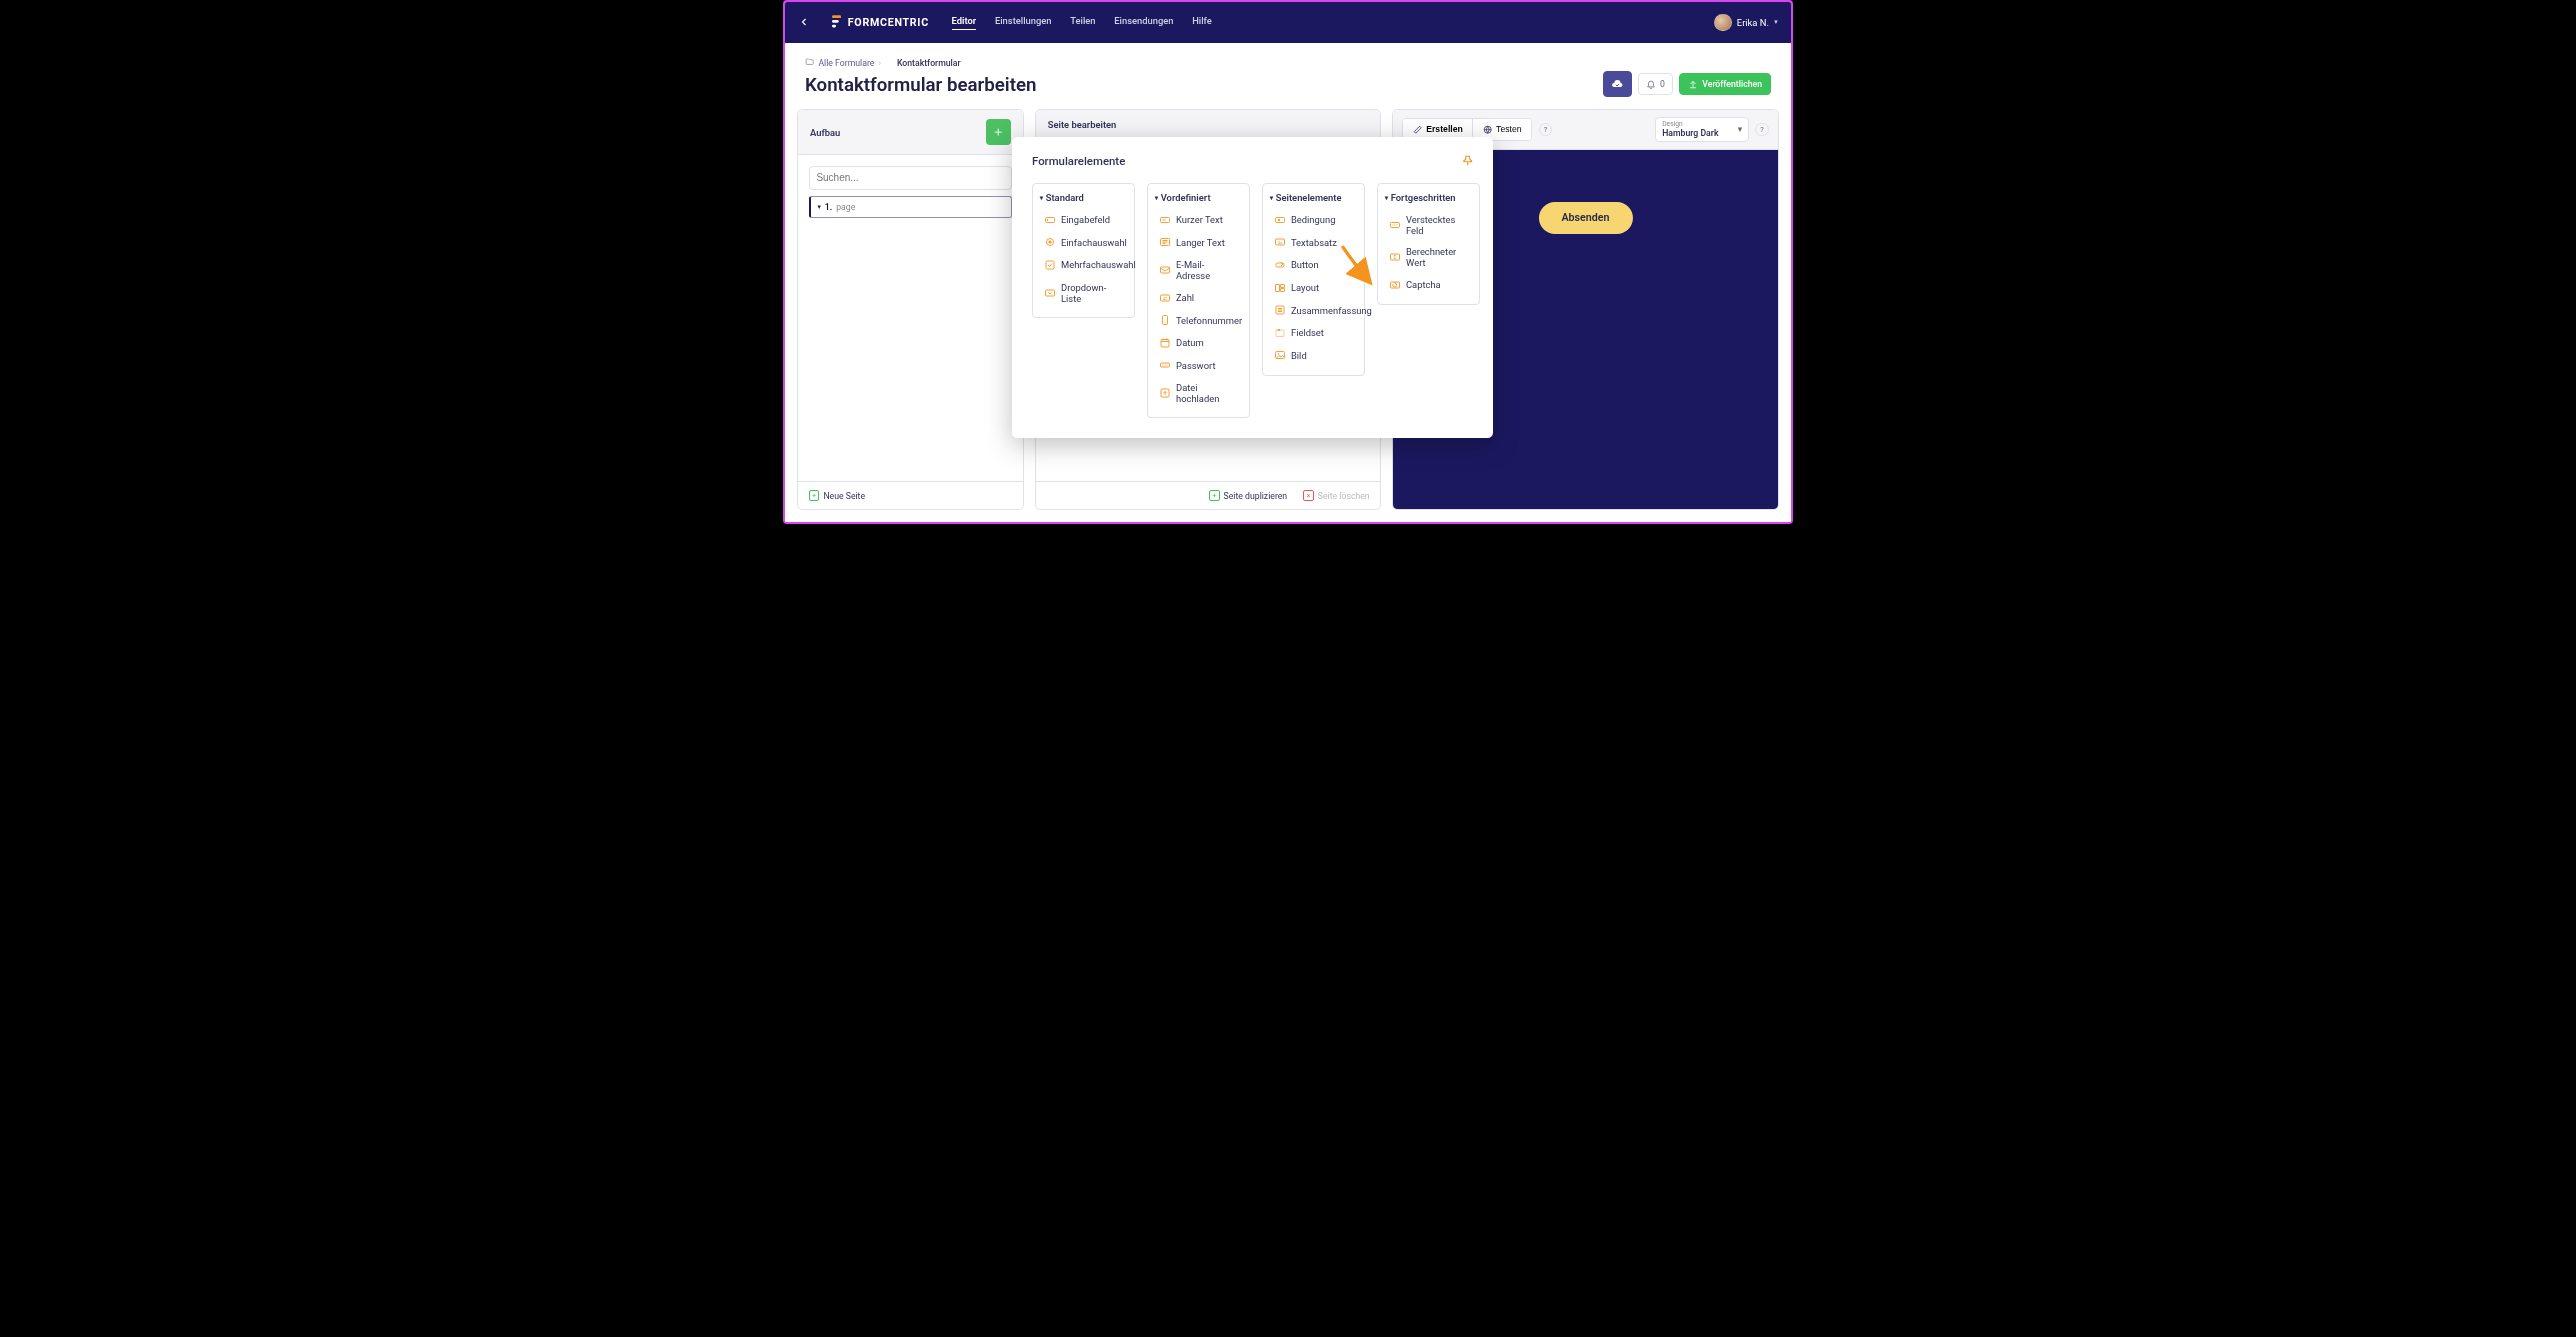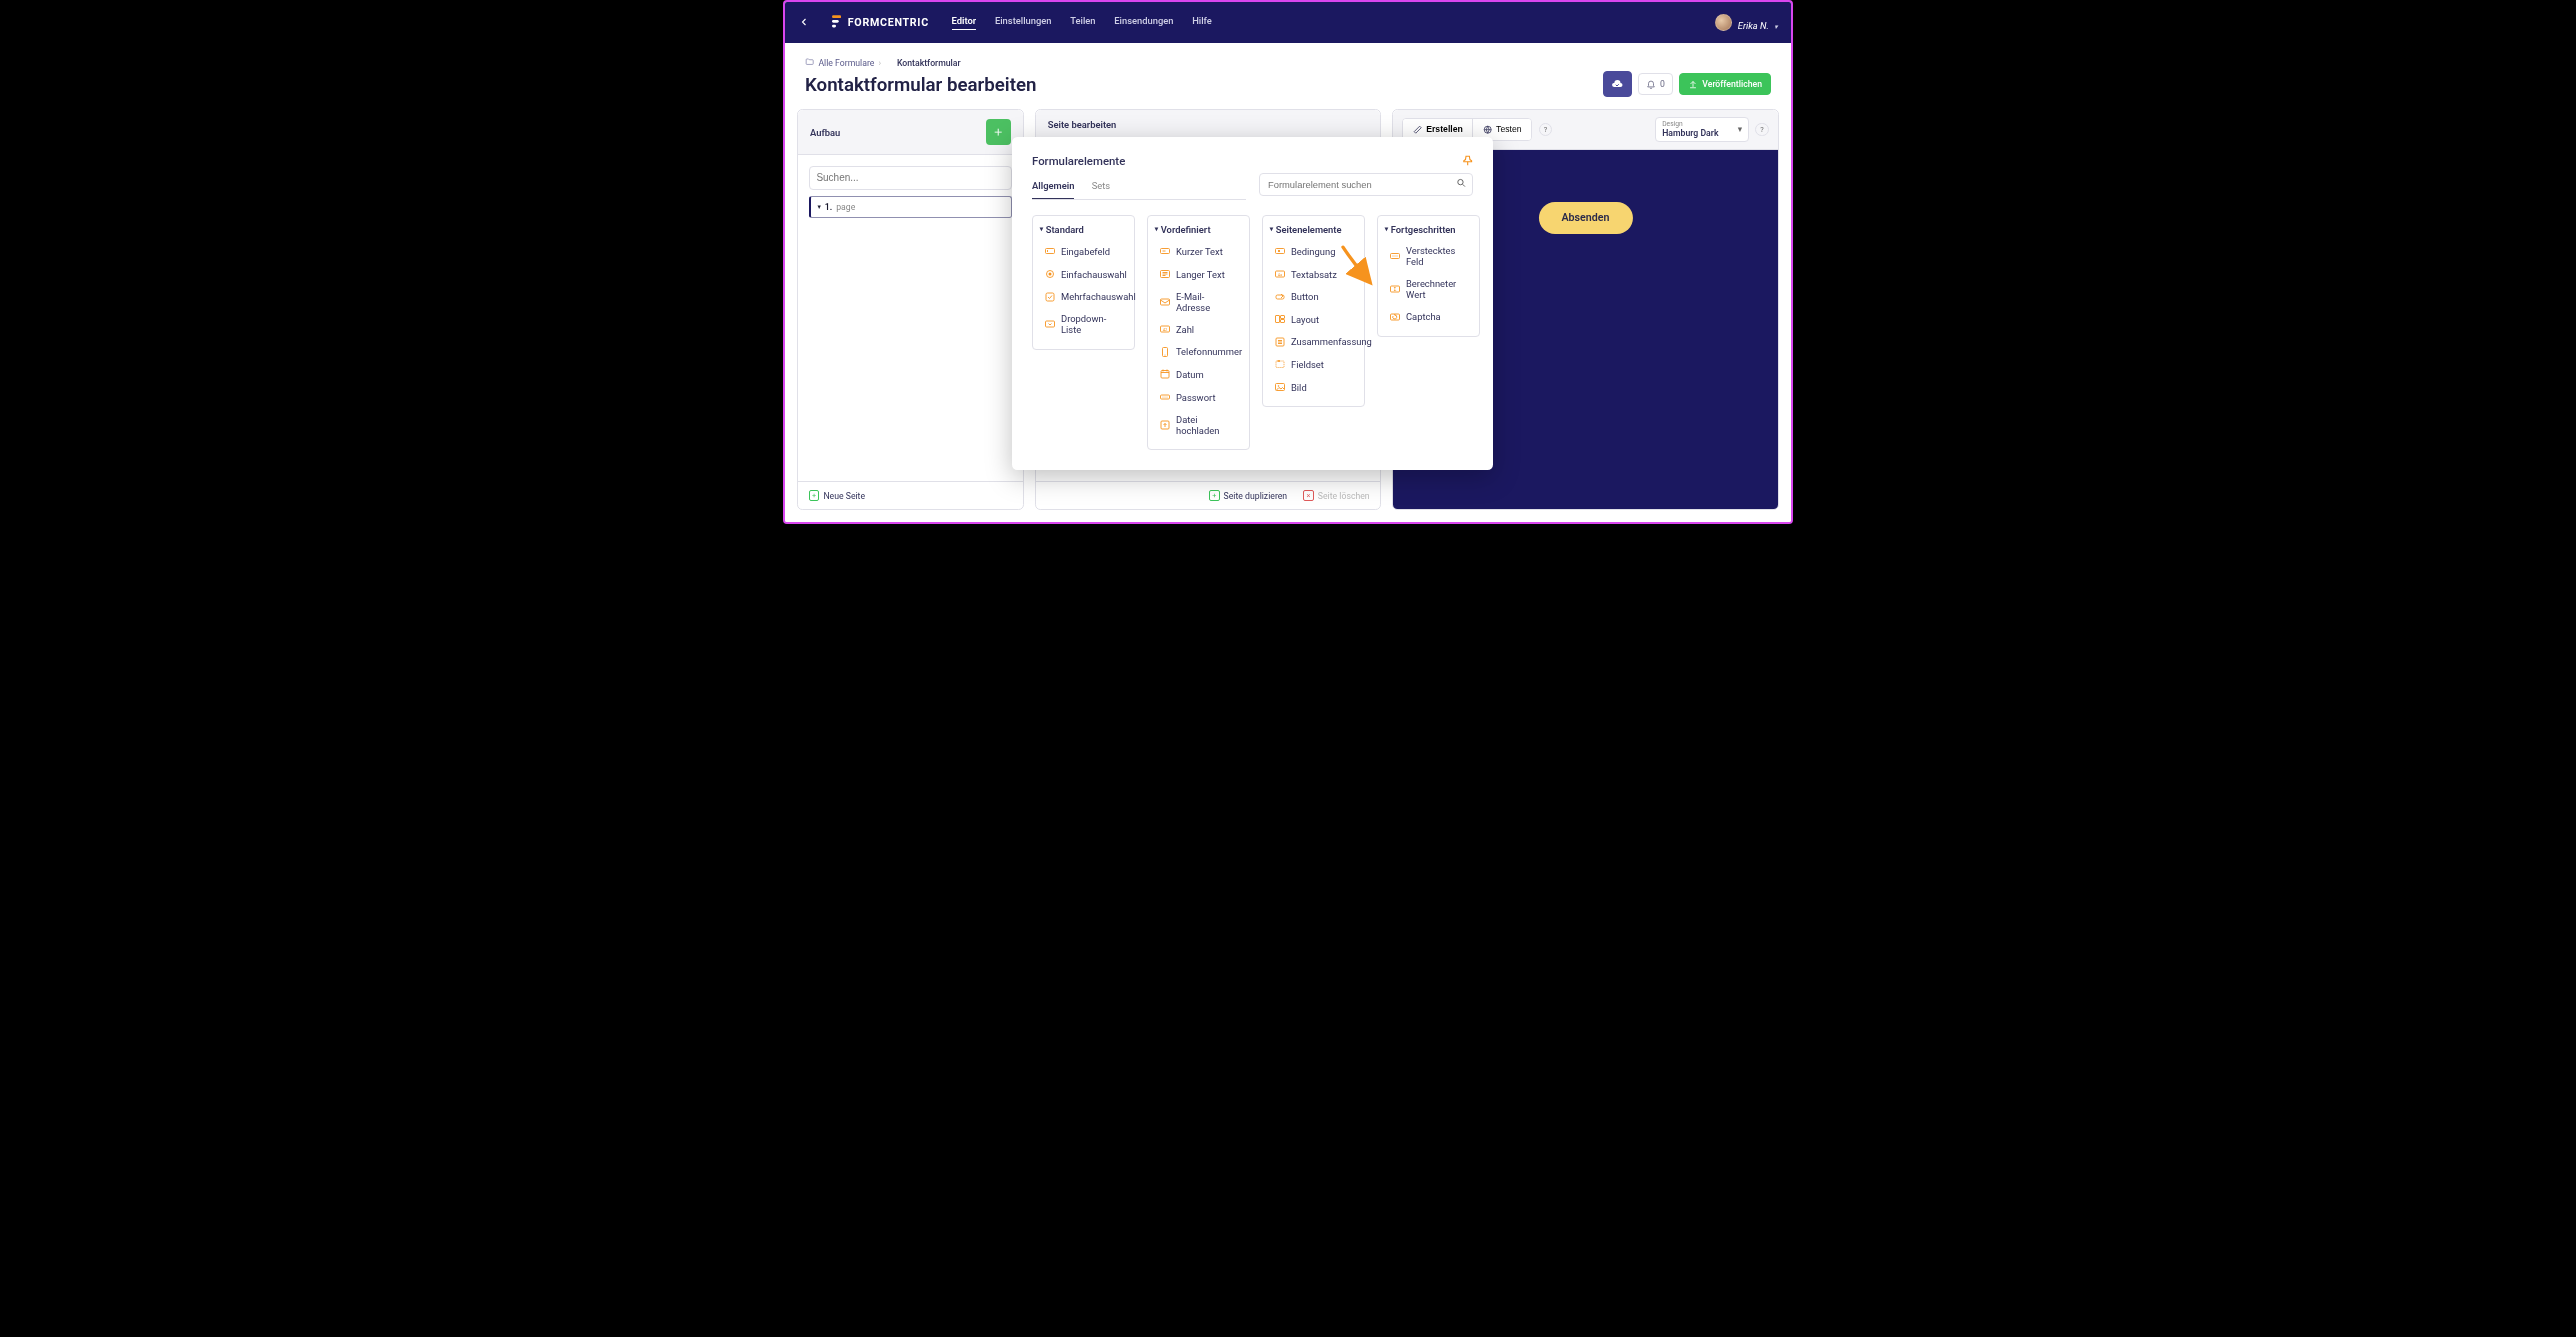--- a/index.html
+++ b/index.html
@@ -46,21 +46,21 @@
     height: 41px;
     padding: 0 13.4px;
     gap: 16px;
   }
   .back-btn { color: #fff; cursor: pointer; padding: 2.7px 5.3px 2.7px 0; }
   .logo { display: flex; align-items: center; gap: 6.7px; font-weight: 700; letter-spacing: 0.7px; font-size: 10.7px; }
   .logo-mark { width: 9.4px; display:inline-block; }
   .nav-tabs { display: flex; gap: 18.7px; margin-left: 6.7px; }
   .nav-tab { color: #cfcfe6; cursor: pointer; font-size: 9.4px; font-weight:500; }
   .nav-tab.active { color: #fff; border-bottom: 1.3px solid #fff; padding-bottom: 2.7px; font-weight:600;}
-  .user { margin-left: auto; display: flex; align-items: flex-end; gap: 5.3px; cursor: pointer; font-style: italic;}
+  .user { margin-left: auto; display: flex; align-items: center; gap: 5.3px; cursor: pointer;}
   .avatar { width: 17.4px; height: 17.4px; border-radius: 50%; background: radial-gradient(circle at 35% 35%, #e8c9a8, #a47556); border:0.7px solid #fff3;}
   .chevron-down { font-size: 6.7px; color:#cfcfe6;}
 
   
   .page-header {
     display: flex;
     align-items: center;
     justify-content: space-between;
     padding: 13.4px 20px 12px 20px;
     background: #fff;
@@ -303,35 +303,20 @@
 
     <div class="popup">
       <div class="popup-title">Formularelemente</div>
       <span class="pin">
         <svg width="13.4" height="13.4" viewBox="0 0 24 24" fill="none" stroke="currentColor" stroke-width="2">
             <path d="M9 4h6l1 6 3 2v2H5v-2l3-2z"></path>
             <path d="M12 14v6"></path>
           </svg>
       </span>
 
-      <div class="popup-toprow">
-        <div class="tabs">
-          <span class="tab active">Allgemein</span>
-          <span class="tab">Sets</span>
-        </div>
-        <div class="search-wrap">
-          <input class="search" placeholder="Formularelement suchen" style="">
-          <span class="mag">
-            <svg width="10.7" height="10.7" viewBox="0 0 24 24" fill="none" stroke="#555" stroke-width="2">
-                <circle cx="10" cy="10" r="6"></circle>
-                <path d="M20 20l-5-5"></path>
-              </svg>
-          </span>
-        </div>
-      </div>
 
       <div class="grid4" id="categories">
           <div class="catcol">
             <div class="cat-head">
               <span class="car">▾</span>
               <span>Standard</span>
             </div>
             <div class="el">
               <span class="ic">
                 <svg viewBox="0 0 24 24">

